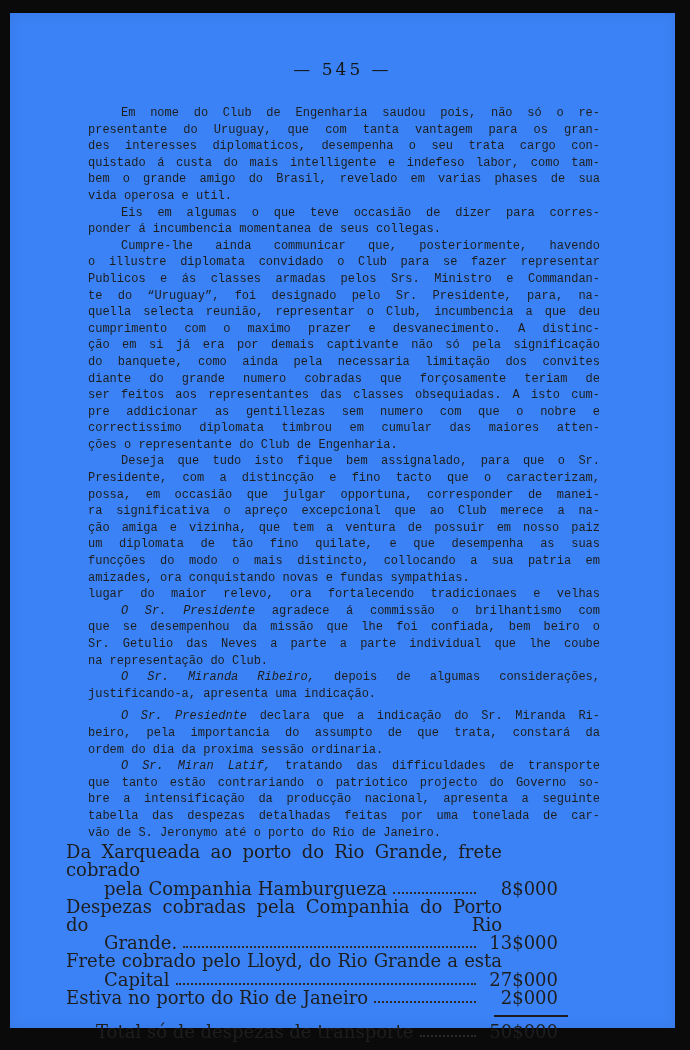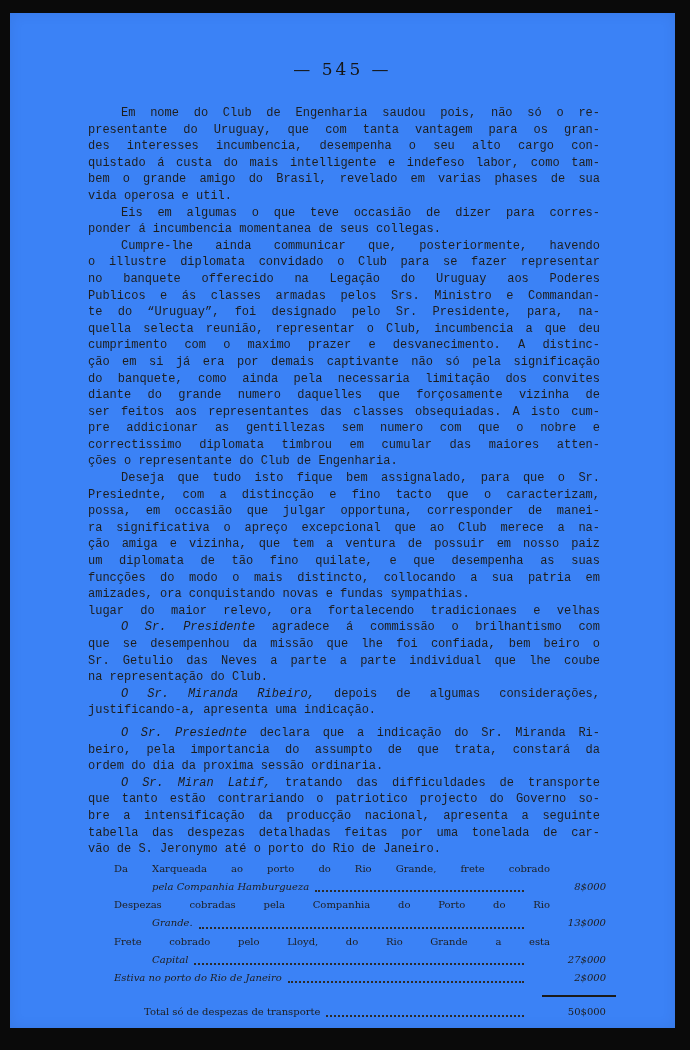--- a/index.html
+++ b/index.html
@@ -35,31 +35,31 @@
   .para.space-before{margin-top:6px;}
   .line{
     text-align:justify;
     text-align-last:justify;
     white-space:normal;
   }
   .line.lastline{text-align-last:left;}
   .line.indent{text-indent:33px;}
   .line i{font-style:italic;}
   .expense-table{
-    margin:2px 0 0 104px;
+    margin:2px 0 0 56px;
     width:512px;
-    font-size:10px;
+    font-size:18px;
     line-height:18.2px;
   }
   .tline-first{
     width:436px;
     text-align:justify;
     text-align-last:justify;
   }
-  .amtline{display:flex;font-style:italic;}
+  .amtline{display:flex;}
   .amtline .cont{white-space:nowrap;}
   .amtline .cont.ind{padding-left:38px;}
   .leader{flex:1 1 auto;position:relative;min-width:24px;}
   .leader::after{
     content:"";
     position:absolute;left:6px;right:10px;bottom:4px;
     border-bottom:2px dotted #2b2b2b;
   }
   .amount{
     width:72px;
@@ -77,48 +77,47 @@
 </style>
 </head>
 <body>
 
 <div class="page">
   <div class="page-number">— 545 —</div>
   <div class="doc-body" id="doc-body">
       <div class="para">
         <div class="line indent">Em nome do Club de Engenharia saudou pois, não só o re-</div>
         <div class="line">presentante do Uruguay, que com tanta vantagem para os gran-</div>
-        <div class="line">des interesses incumbencia, desempenha o seu alto cargo con-</div>
+        <div class="line">des interesses diplomaticos, desempenha o seu trata cargo con-</div>
         <div class="line">quistado á custa do mais intelligente e indefeso labor, como tam-</div>
         <div class="line">bem o grande amigo do Brasil, revelado em varias phases de sua</div>
         <div class="line lastline">vida operosa e util.</div>
       </div>
       <div class="para">
         <div class="line indent">Eis em algumas o que teve occasião de dizer para corres-</div>
         <div class="line lastline">ponder á incumbencia momentanea de seus collegas.</div>
       </div>
       <div class="para">
         <div class="line indent">Cumpre-lhe ainda communicar que, posteriormente, havendo</div>
         <div class="line">o illustre diplomata convidado o Club para se fazer representar</div>
-        <div class="line">no banquete offerecido na Legação do Uruguay aos Poderes</div>
         <div class="line">Publicos e ás classes armadas pelos Srs. Ministro e Commandan-</div>
         <div class="line">te do “Uruguay”, foi designado pelo Sr. Presidente, para, na-</div>
         <div class="line">quella selecta reunião, representar o Club, incumbencia a que deu</div>
         <div class="line">cumprimento com o maximo prazer e desvanecimento. A distinc-</div>
         <div class="line">ção em si já era por demais captivante não só pela significação</div>
         <div class="line">do banquete, como ainda pela necessaria limitação dos convites</div>
-        <div class="line">diante do grande numero daquelles que forçosamente vizinha de</div>
+        <div class="line">diante do grande numero cobradas que forçosamente teriam de</div>
         <div class="line">ser feitos aos representantes das classes obsequiadas. A isto cum-</div>
         <div class="line">pre addicionar as gentillezas sem numero com que o nobre e</div>
         <div class="line">correctissimo diplomata timbrou em cumular das maiores atten-</div>
         <div class="line lastline">ções o representante do Club de Engenharia.</div>
       </div>
       <div class="para">
         <div class="line indent">Deseja que tudo isto fique bem assignalado, para que o Sr.</div>
-        <div class="line">Presiednte, com a distincção e fino tacto que o caracterizam,</div>
+        <div class="line">Presidente, com a distincção e fino tacto que o caracterizam,</div>
         <div class="line">possa, em occasião que julgar opportuna, corresponder de manei-</div>
         <div class="line">ra significativa o apreço excepcional que ao Club merece a na-</div>
         <div class="line">ção amiga e vizinha, que tem a ventura de possuir em nosso paiz</div>
         <div class="line">um diplomata de tão fino quilate, e que desempenha as suas</div>
         <div class="line">funcções do modo o mais distincto, collocando a sua patria em</div>
         <div class="line lastline">amizades, ora conquistando novas e fundas sympathias.</div>
         <div class="line">lugar do maior relevo, ora fortalecendo tradicionaes e velhas</div>
       </div>
       <div class="para">
         <div class="line indent"><i>O Sr. Presidente</i> agradece á commissão o brilhantismo com</div>

